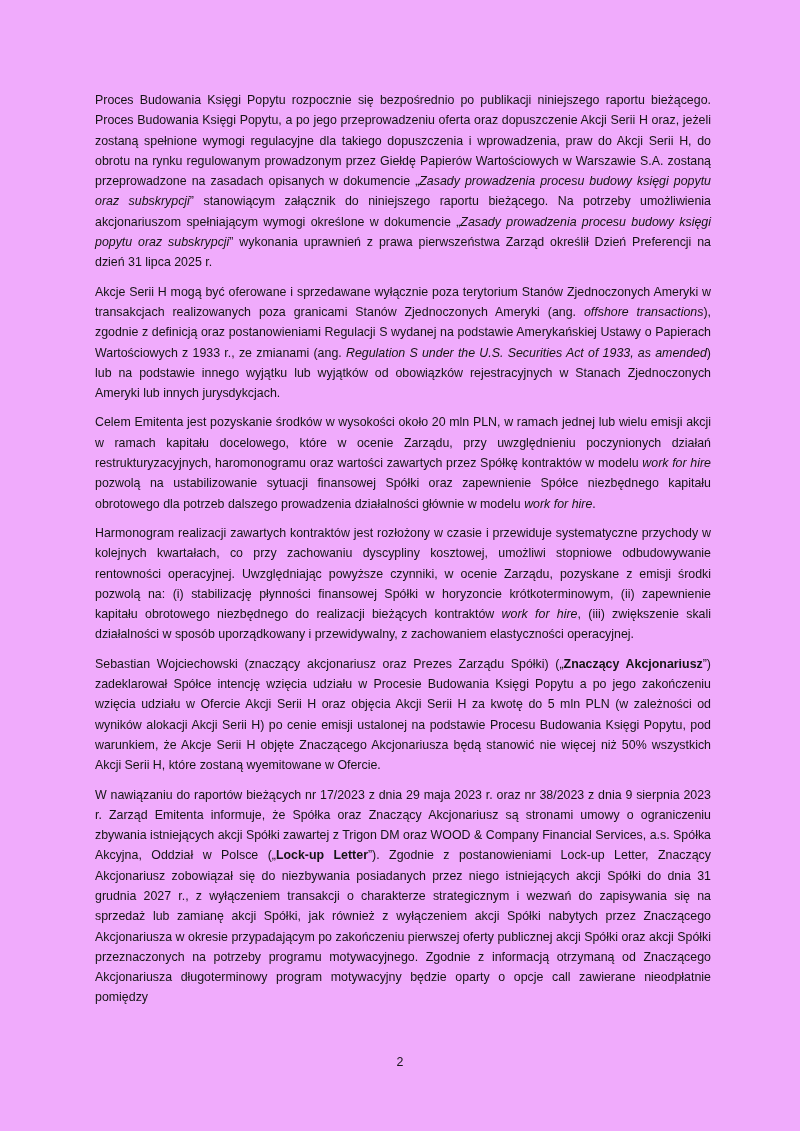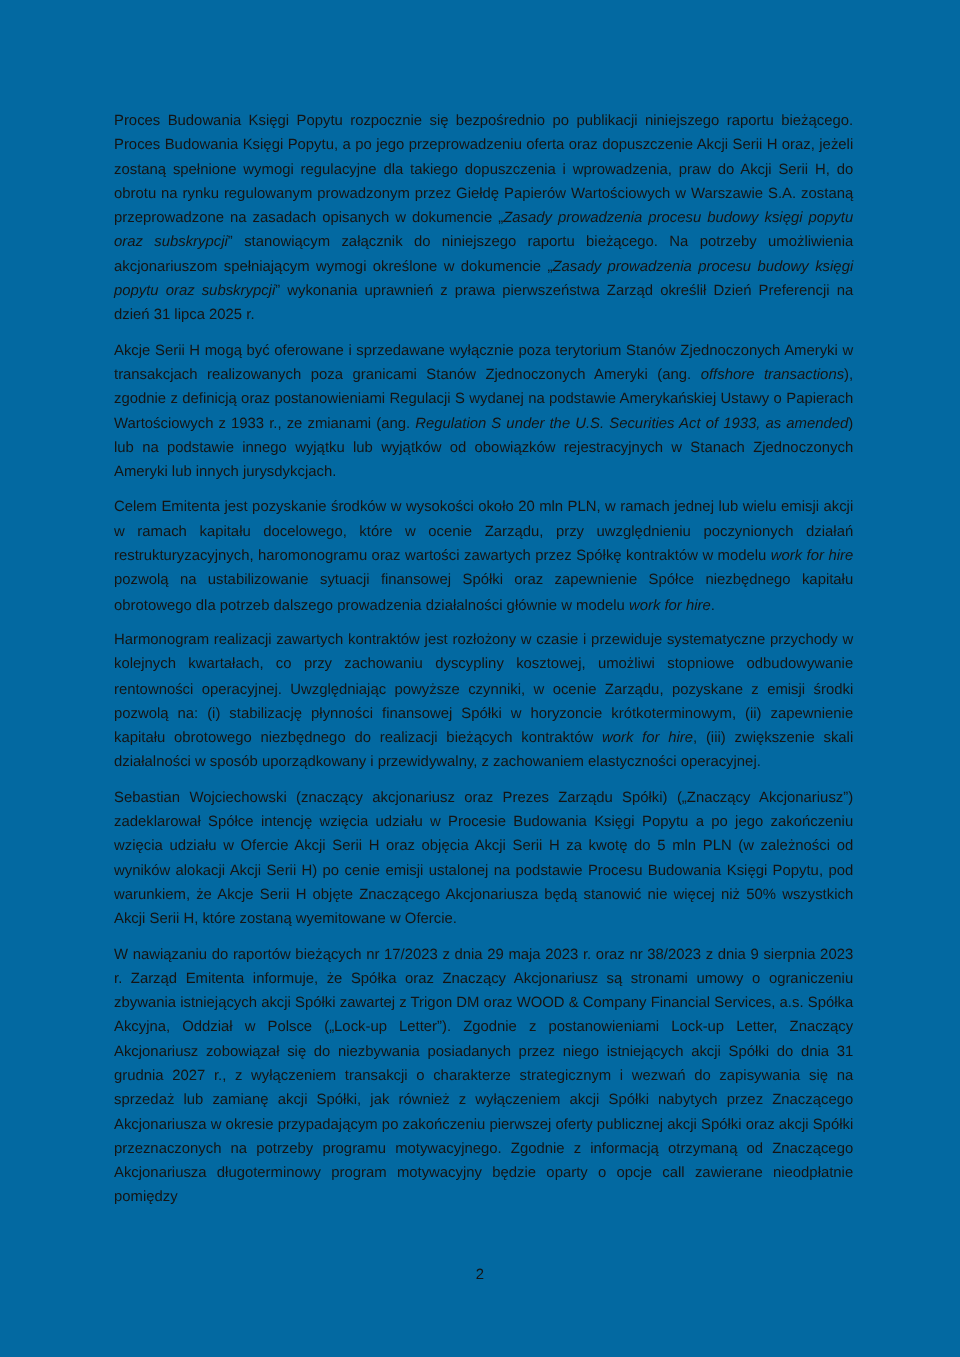--- a/index.html
+++ b/index.html
@@ -11,39 +11,39 @@
     width: 800px;
     height: 1131px;
     position: relative;
     font-family: "Liberation Sans", "DejaVu Sans", sans-serif;
     color: #141414;
     overflow: hidden;
   }
   .page {
     position: absolute;
     inset: 0;
-    background: #0369a1;
+    background: #f0abfc;
   }
   .doc-content {
     position: absolute;
     left: 95px;
     top: 90px;
     width: 616px;
     font-size: 12.4px;
     line-height: 20.3px;
     text-align: justify;
     color: #141414;
   }
   .doc-content p {
     margin: 0 0 9px 0;
     padding: 0;
   }
   .run-normal { font-style: normal; font-weight: 400; }
   .run-italic { font-style: italic; font-weight: 400; }
-  .run-bold   { font-style: normal; font-weight: 400; }
+  .run-bold   { font-style: normal; font-weight: 700; }
   .page-footer {
     position: absolute;
     left: 0;
     top: 1052px;
     width: 800px;
     text-align: center;
     font-size: 12.4px;
     line-height: 20px;
     color: #141414;
   }

